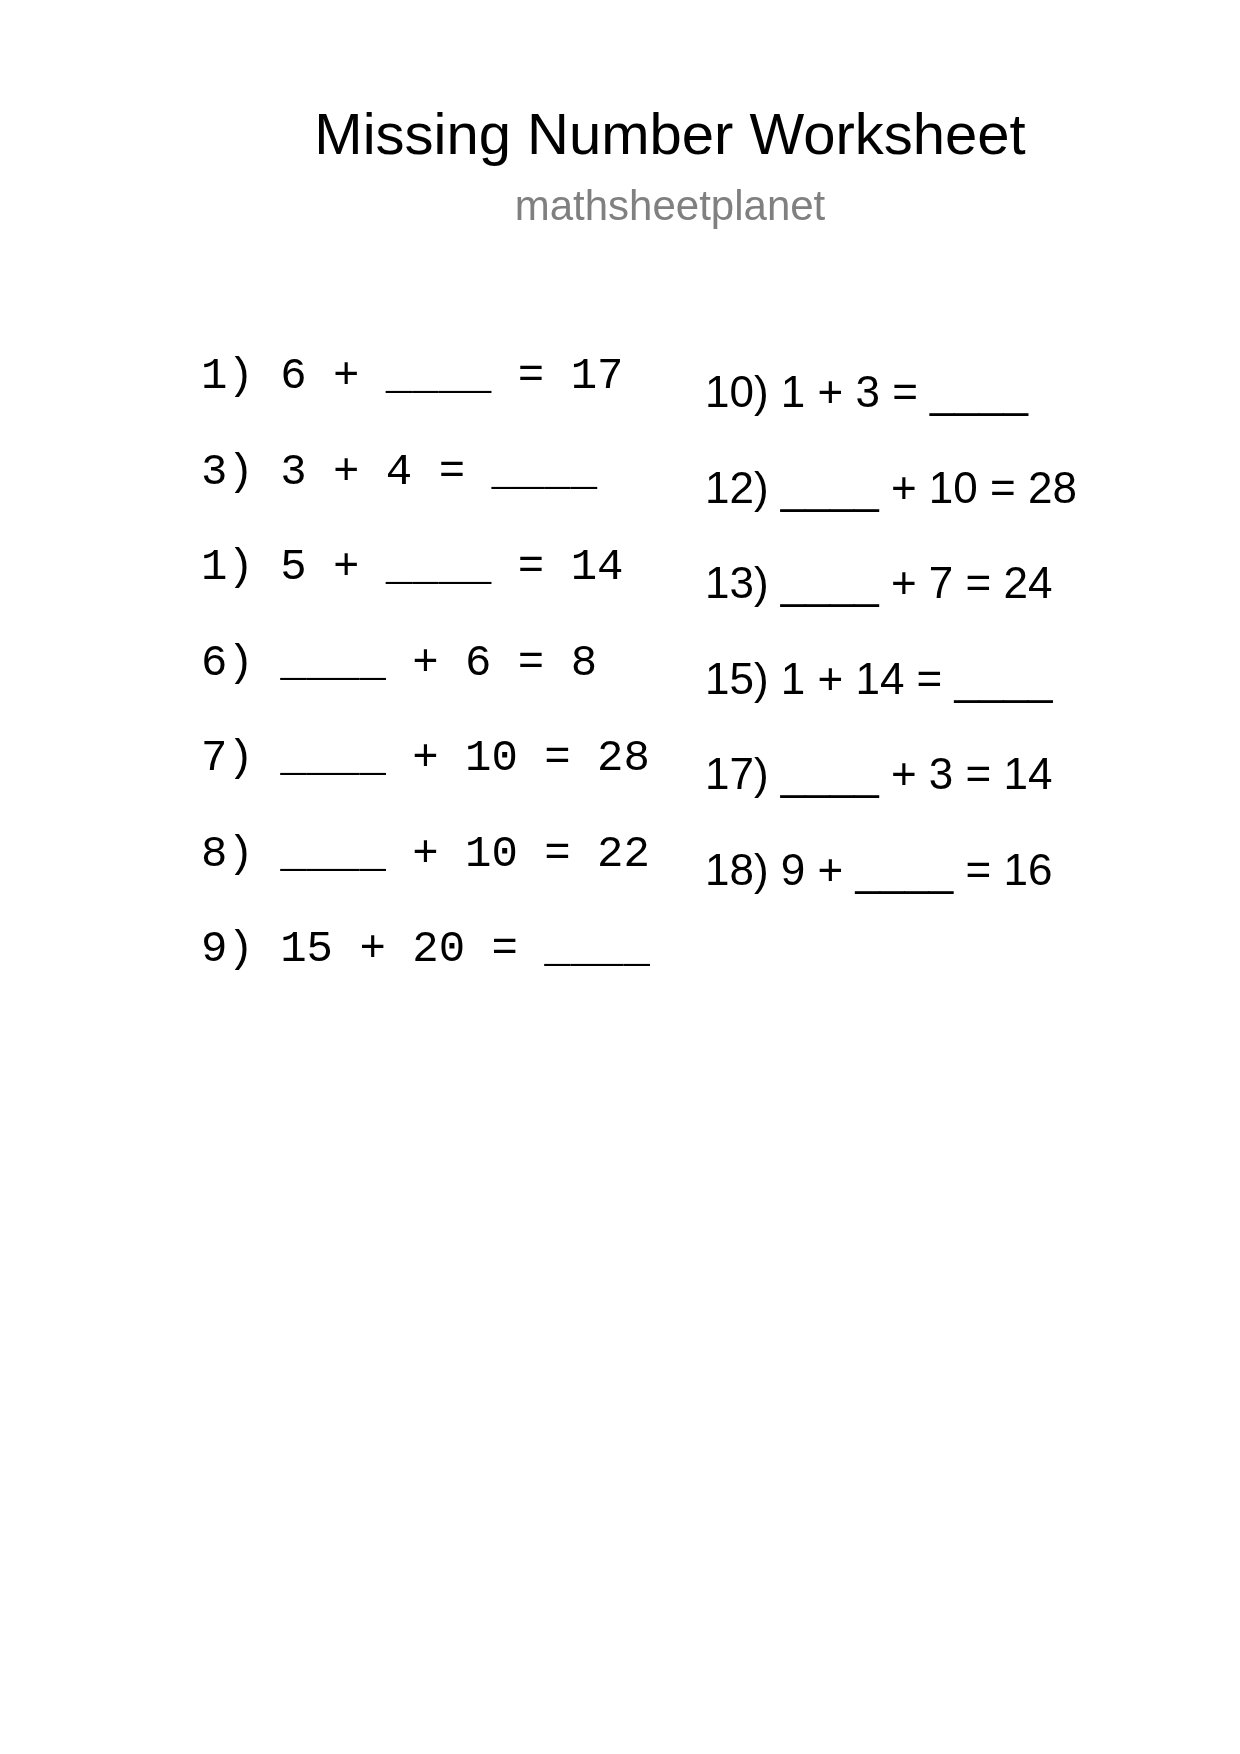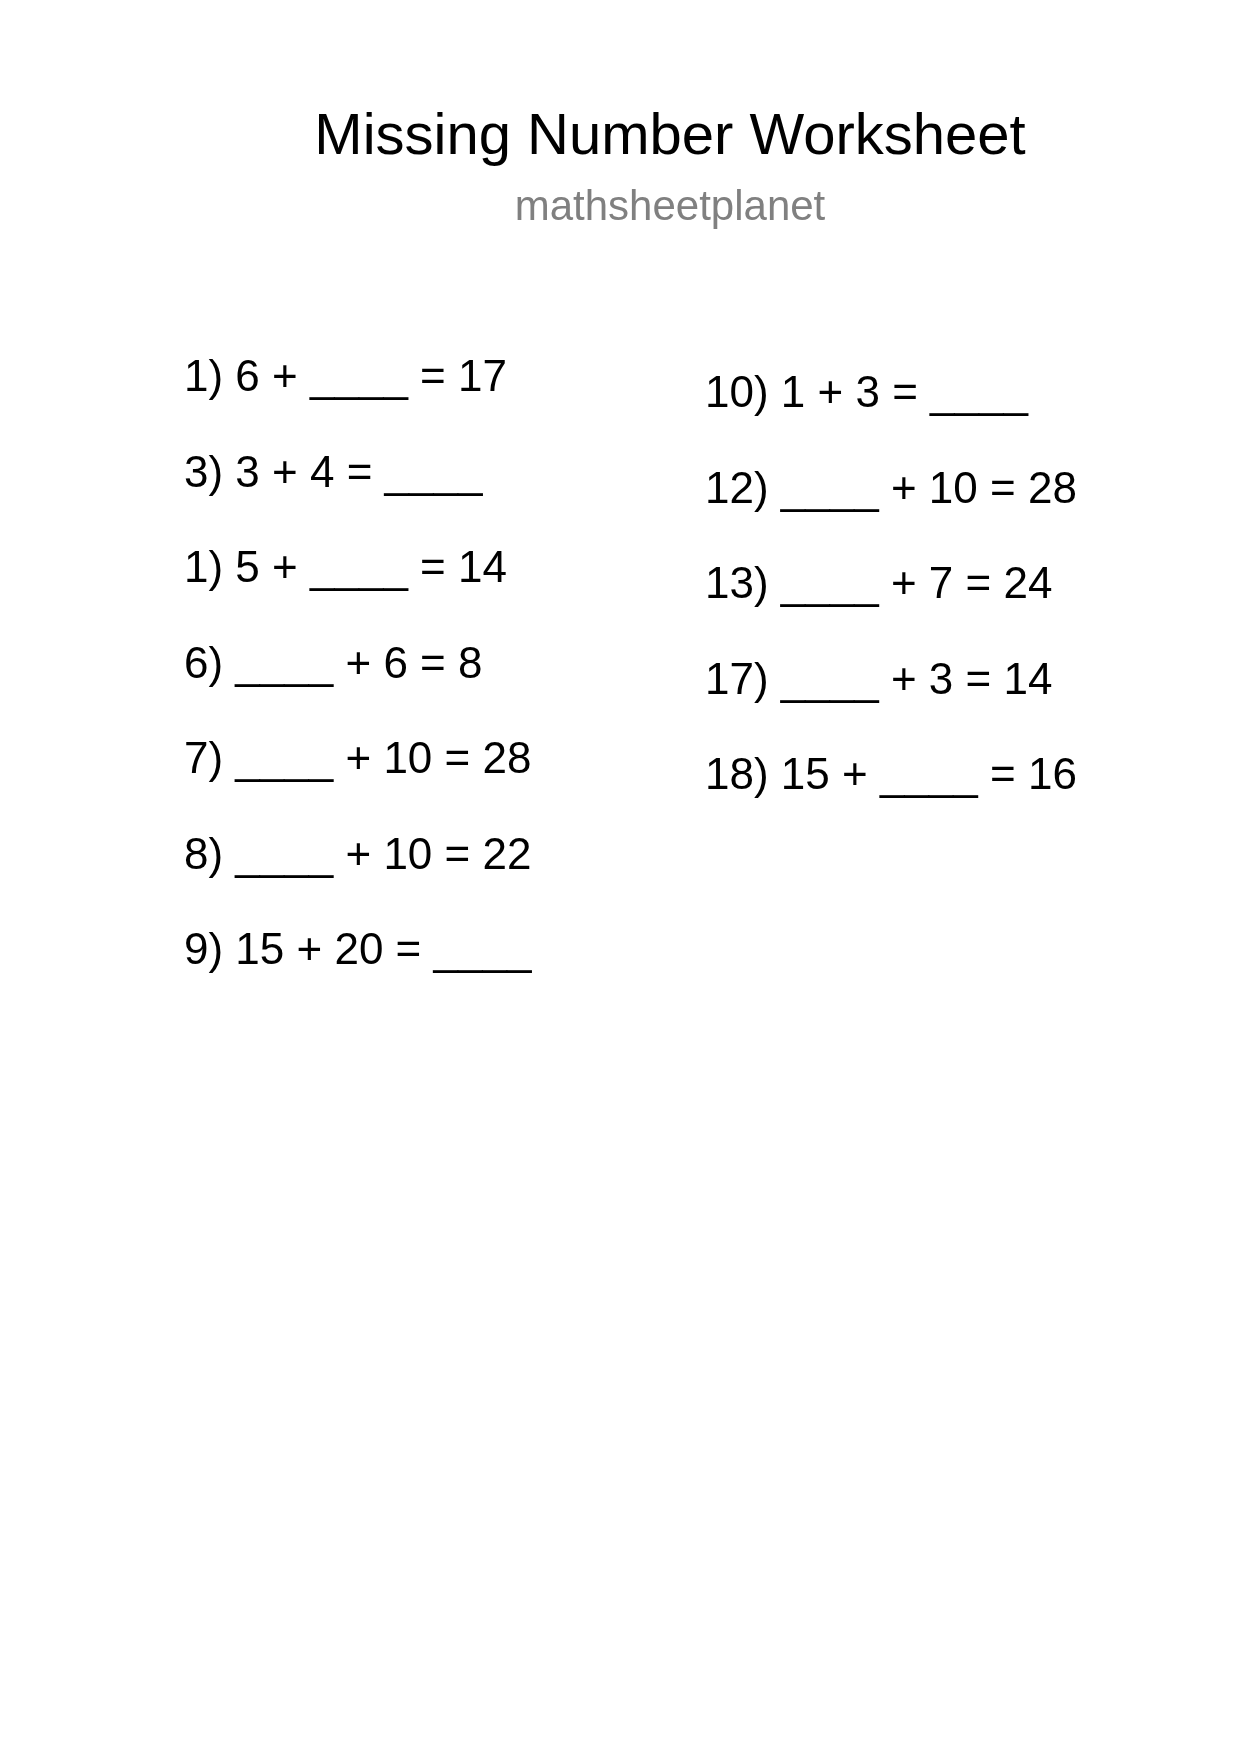--- a/index.html
+++ b/index.html
@@ -33,21 +33,21 @@
       text-align: center;
       font-size: 42px;
       line-height: 52px;
       color: #808080;
       white-space: nowrap;
     }
     .column {
       position: absolute;
       top: 348px;
     }
-    .col-left { left: 184px; }
+    .col-left { left: 201px; font-family: Liberation Mono, monospace; }
     .col-right { left: 705px; margin-top: 16px; }
     .problem {
       height: 95.5px;
       font-size: 44px;
       line-height: 56px;
       white-space: nowrap;
     }
   </style>
 </head>
 <body>
@@ -63,16 +63,17 @@
     <div class="problem">6) ____ + 6 = 8</div>
     <div class="problem">7) ____ + 10 = 28</div>
     <div class="problem">8) ____ + 10 = 22</div>
     <div class="problem">9) 15 + 20 = ____</div>
   </div>
 
   <div class="column col-right">
     <div class="problem">10) 1 + 3 = ____</div>
     <div class="problem">12) ____ + 10 = 28</div>
     <div class="problem">13) ____ + 7 = 24</div>
+    <div class="problem">15) 1 + 14 = ____</div>
     <div class="problem">17) ____ + 3 = 14</div>
-    <div class="problem">18) 15 + ____ = 16</div>
+    <div class="problem">18) 9 + ____ = 16</div>
   </div>
 </div>
 
 </body></html>

